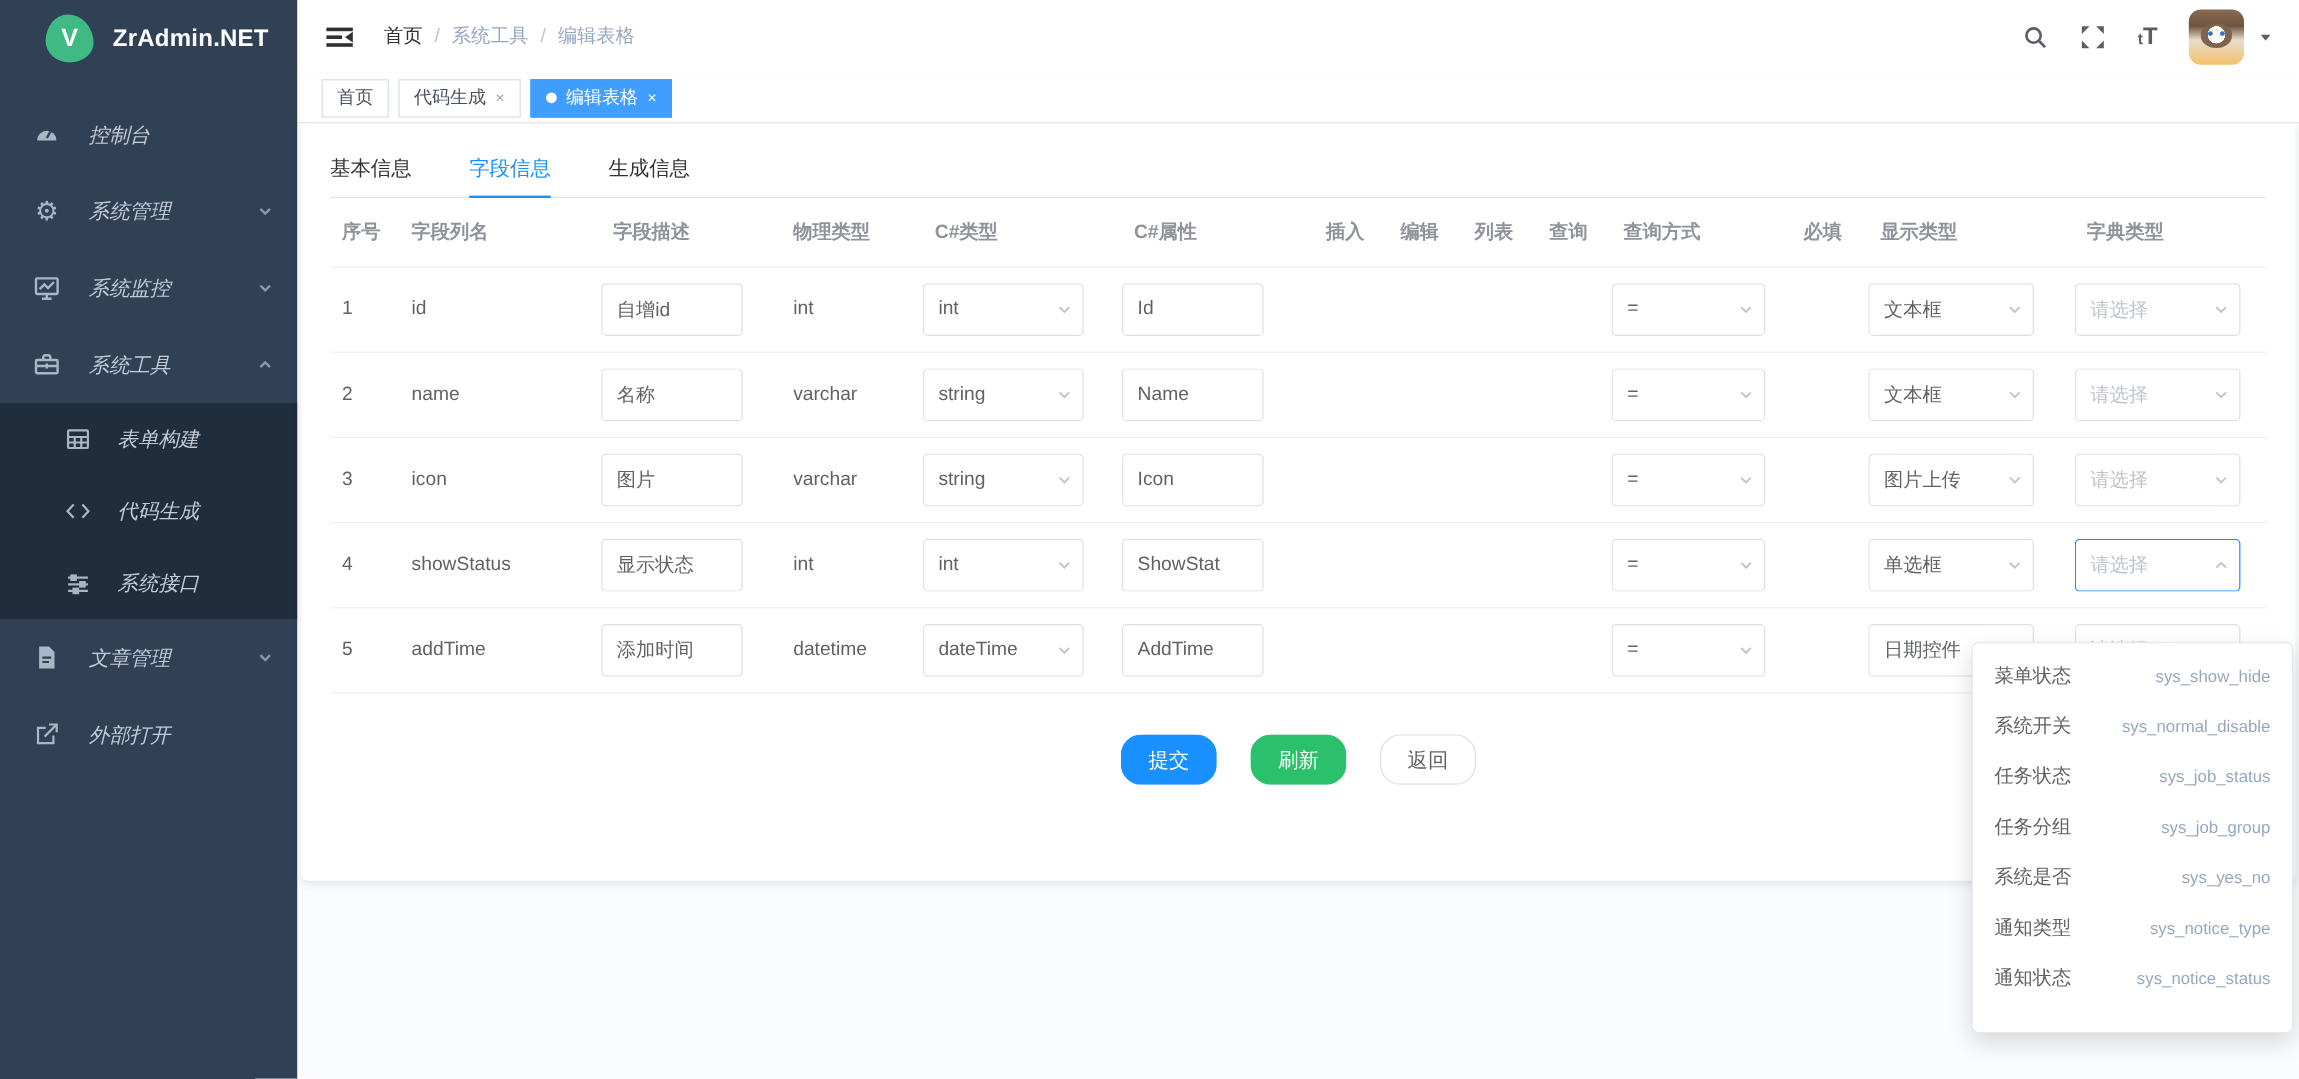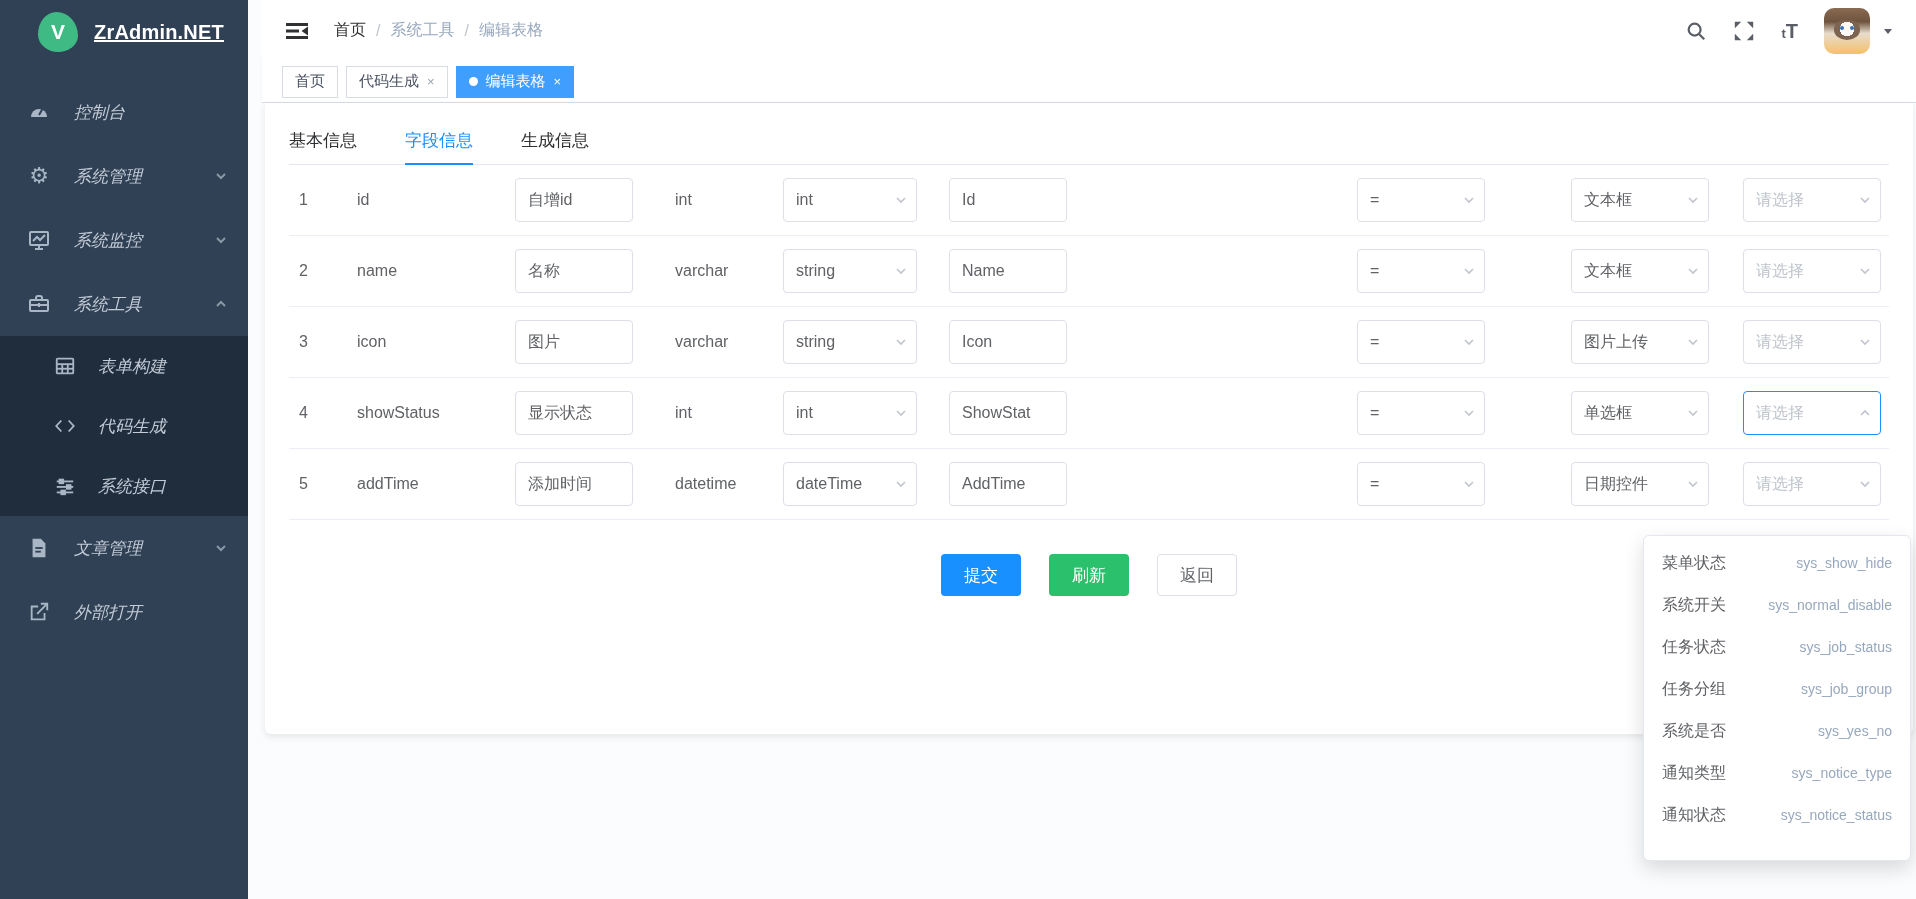--- a/index.html
+++ b/index.html
@@ -5,33 +5,33 @@
   * { margin:0; padding:0; box-sizing:border-box; }
   html,body { width:1916px; height:899px; overflow:hidden; background:#fff;
     font-family:"Liberation Sans","DejaVu Sans",sans-serif; }
   .app { display:flex; width:1916px; height:899px; position:relative; }
 
   
   .sidebar { width:248px; height:899px; background:#304156; flex:none; color:#c3cbd6; }
   .logo-row { height:64px; display:flex; align-items:center; padding-left:38px; }
   .logo-blob { width:40px; height:40px; background:#3fba85; border-radius:46% 54% 50% 50% / 56% 60% 40% 44%;
     display:flex; align-items:center; justify-content:center; color:#fff; font-weight:bold; font-size:21px; }
-  .logo-title { color:#fff; font-size:20px; font-weight:bold; margin-left:16px; letter-spacing:.2px;text-decoration:underline; }
+  .logo-title { color:#fff; font-size:20px; font-weight:bold; margin-left:16px; letter-spacing:.2px; }
   .menu { margin-top:16px; }
   .menu-item { height:64px; display:flex; align-items:center; padding:0 20px 0 26px; cursor:pointer; font-size:17px;font-style:italic; }
   .menu-item .mi-icon { width:26px; height:26px; margin-right:22px; display:flex; align-items:center; justify-content:center; color:#a9b6c5; }
   .menu-item .mi-label { flex:1; color:#c3cbd6; }
   .menu-item .mi-arrow { color:#8a97a6; display:flex; }
   .submenu { background:#1f2d3d; }
   .submenu .menu-item { height:60px; padding-left:52px; }
   .submenu .mi-icon { margin-right:20px; }
   svg.ic { display:block; }
 
   
-  .main { flex:1; display:flex; flex-direction:column; background:#fbfcfd; min-width:0;padding-left:14px; }
+  .main { flex:1; display:flex; flex-direction:column; background:#fbfcfd; min-width:0; }
 
   .navbar { height:61px; background:#fff; display:flex; align-items:center; padding:0 22px; flex:none; }
   .hamburger { width:26px; height:26px; margin-right:24px; cursor:pointer; color:#303133; display:flex; align-items:center; }
   .breadcrumb { display:flex; align-items:center; font-size:16px; gap:10px; }
   .bc-home { color:#303133; }
   .bc-sep { color:#c0c4cc; }
   .bc-dim { color:#97a8be; }
   .nav-right { margin-left:auto; display:flex; align-items:center; gap:26px; }
   .nav-ic { color:#5a5e66; cursor:pointer; display:flex; align-items:center; }
   .font-ic { font-size:20px; color:#5a5e66; font-weight:bold; cursor:pointer; line-height:1; }
@@ -82,21 +82,21 @@
   .sel.open { border-color:#1890ff; }
   .sel.open .sel-caret { transform:rotate(180deg); }
   .sel.w132 { width:134px; } .sel.w128 { width:128px; } .sel.w136 { width:138px; }
 
   .cb { width:19px; height:19px; border-radius:4px; background:#1890ff; position:relative; cursor:pointer; margin-left:12px; }
   .cb::after { content:""; position:absolute; left:6px; top:2px; width:5px; height:10px;
     border:solid #fff; border-width:0 2px 2px 0; transform:rotate(45deg); }
 
   
   .actions { display:flex; justify-content:center; gap:28px; margin-top:34px; }
-  .btn { height:42px; padding:0 22px; border-radius:4px; font-size:17px; cursor:pointer; border:1px solid transparent;
+  .btn { height:42px; padding:0 22px; border-radius:17px; font-size:17px; cursor:pointer; border:1px solid transparent;
     display:flex; align-items:center; font-family:inherit; }
   .btn.primary { background:#1890ff; color:#fff; }
   .btn.success { background:#2bc06b; color:#fff; }
   .btn.default { background:#fff; color:#606266; border-color:#dcdfe6; }
 
   
   .dict-pop { position:absolute; left:1643px; top:535px; width:268px; height:326px; background:#fff;
     border:1px solid #e4e7ed; border-radius:6px; box-shadow:0 8px 20px rgba(0,0,0,.14); z-index:60; overflow:hidden;
     padding-top:6px; }
   .dict-pop::before { content:""; position:absolute; left:158px; top:-6px; width:11px; height:11px; background:#fff;
@@ -299,20 +299,36 @@
 
     <div class="content">
       <div class="card">
 
         <div class="tabs">
           <div class="tab">基本信息</div>
           <div class="tab active">字段信息</div>
           <div class="tab">生成信息</div>
         </div>
 
+        <div class="grid thead">
+          <div class="th">序号</div>
+          <div class="th">字段列名</div>
+          <div class="th">字段描述</div>
+          <div class="th">物理类型</div>
+          <div class="th">C#类型</div>
+          <div class="th">C#属性</div>
+          <div class="th">插入</div>
+          <div class="th">编辑</div>
+          <div class="th">列表</div>
+          <div class="th">查询</div>
+          <div class="th">查询方式</div>
+          <div class="th">必填</div>
+          <div class="th">显示类型</div>
+          <div class="th">字典类型</div>
+        </div>
 
         <div class="grid trow">
           <div class="td">1</div>
           <div class="td">id</div>
           <div class="td" style="padding-left:0;"><input class="cell-input" value="自增id" style=""></div>
           <div class="td">int</div>
           <div class="td" style="padding-left:0;">
               <div class="sel w132">
                 <span class="sel-text">int</span>
                 <span class="sel-caret">

